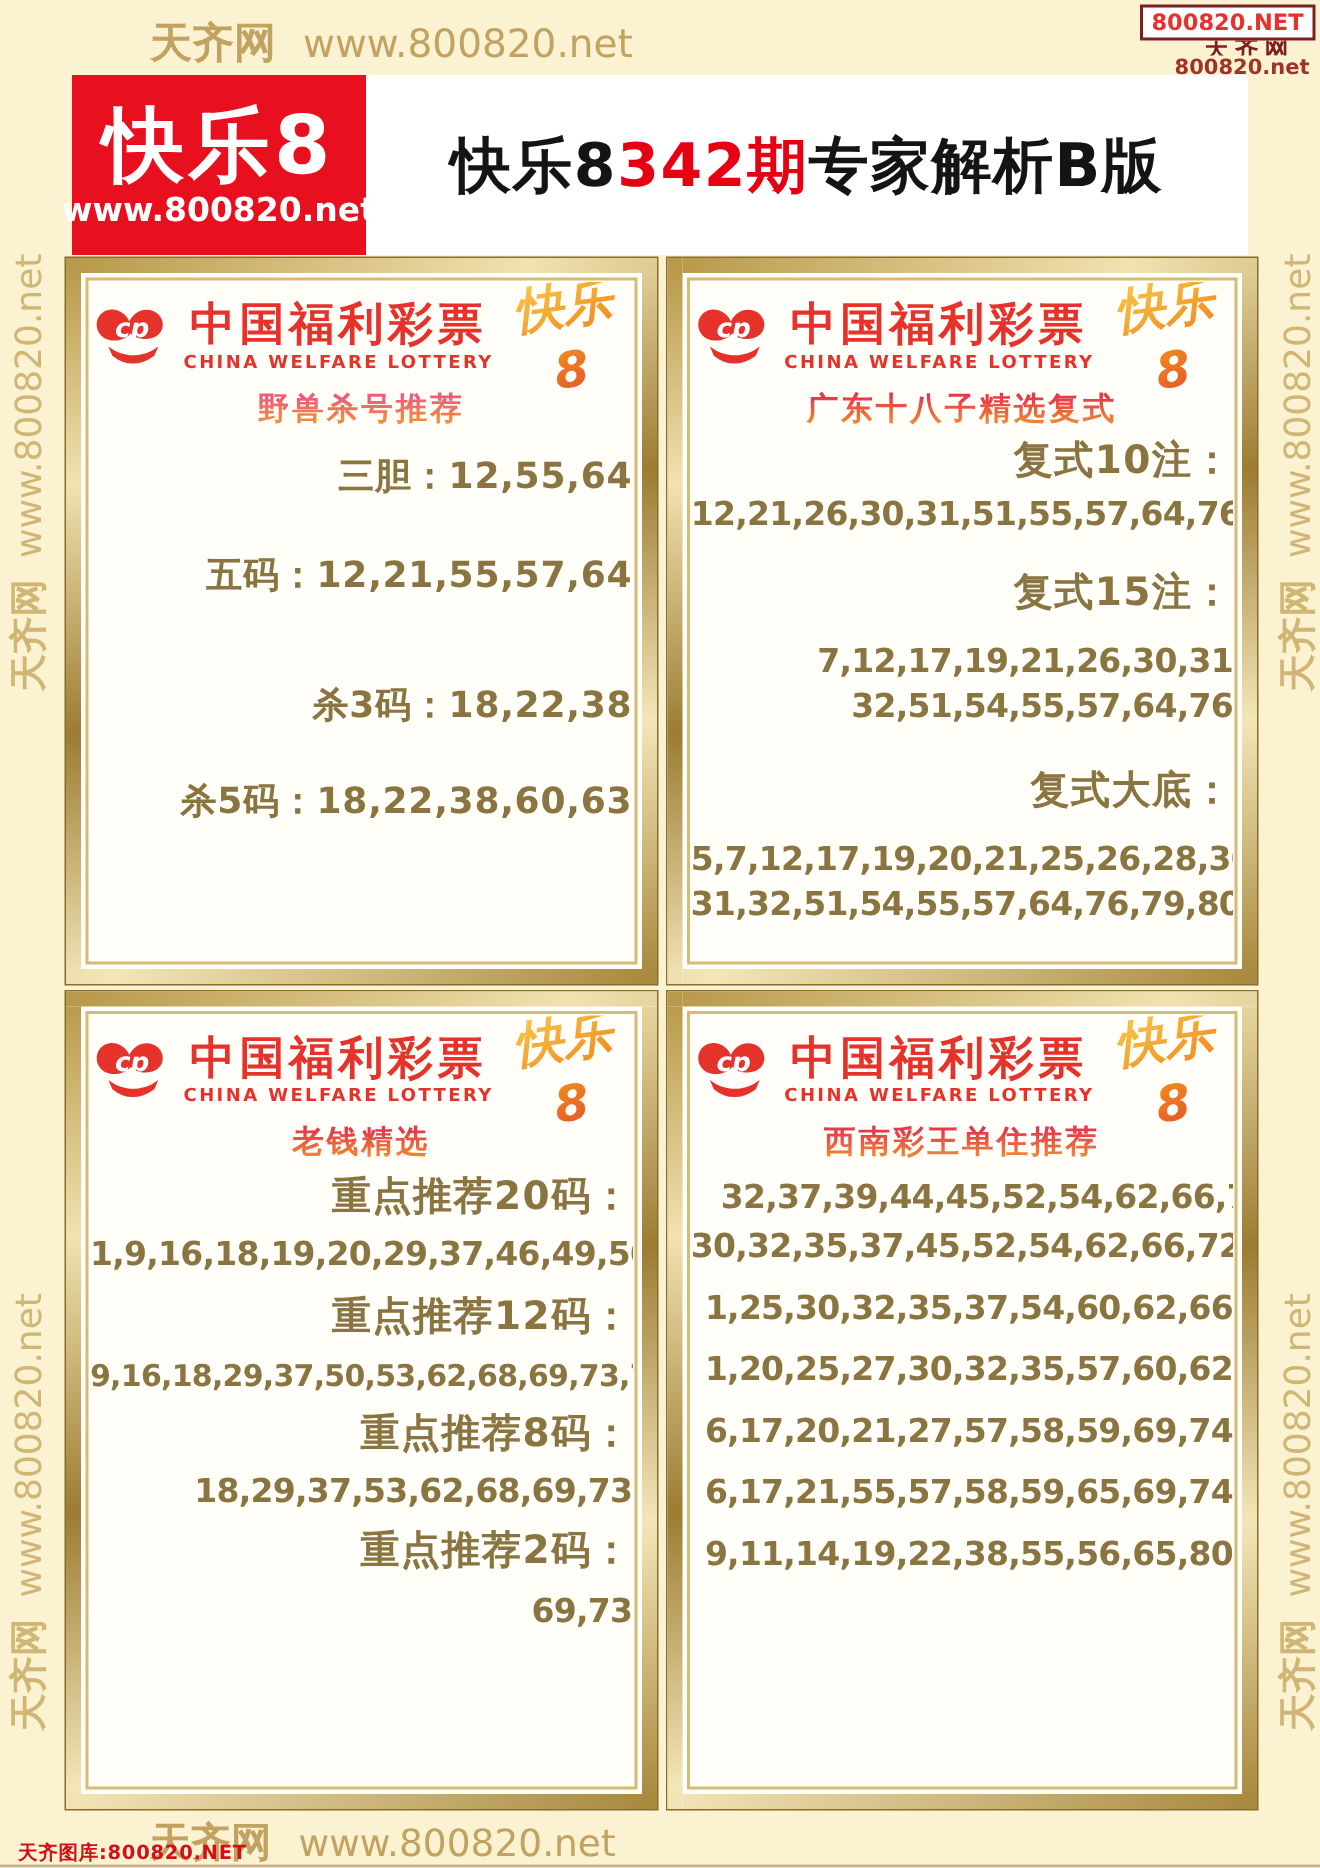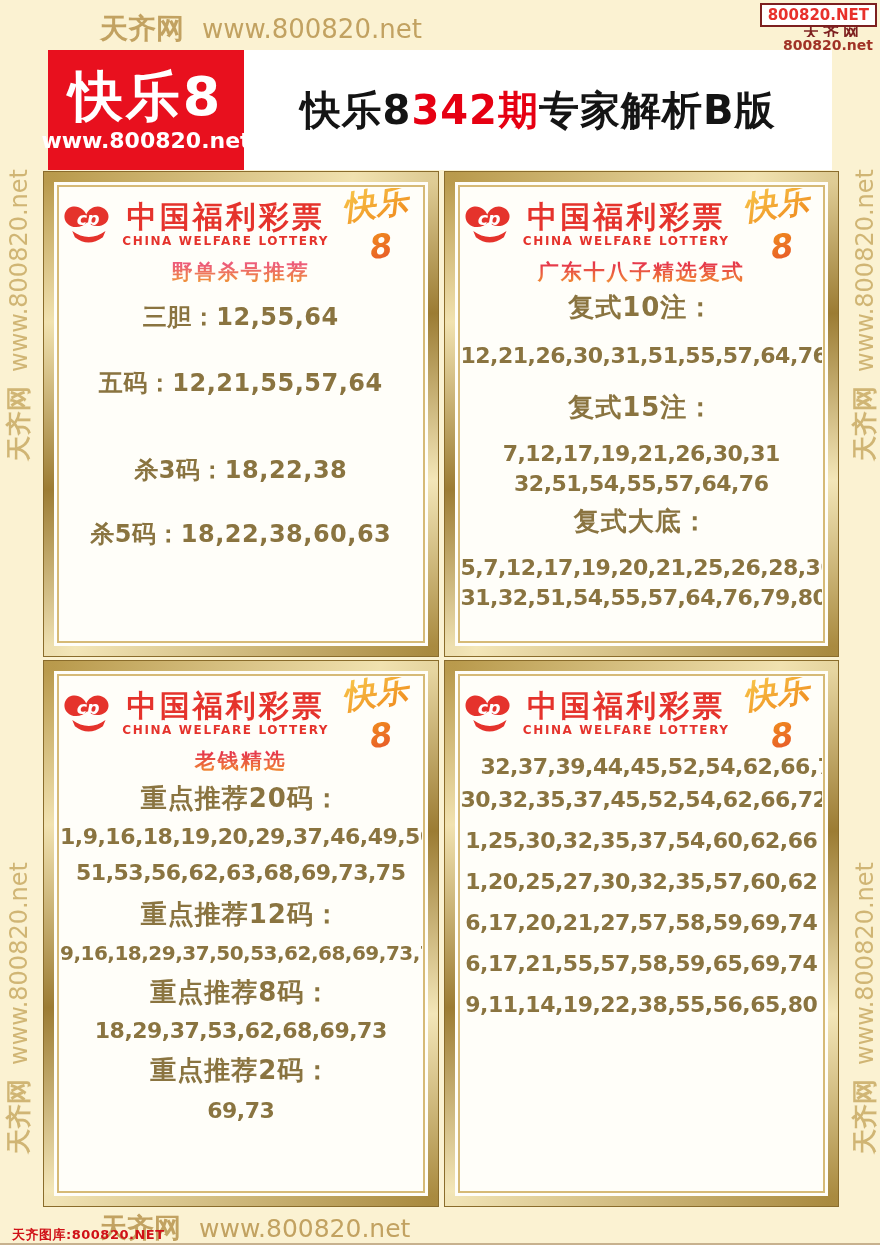--- a/index.html
+++ b/index.html
@@ -53,21 +53,21 @@
   .logo-cn{font-size:30px;font-weight:bold;color:#e5332c;letter-spacing:3px;white-space:nowrap;}
   .logo-en{font-size:12px;font-weight:bold;color:#e5332c;letter-spacing:1.6px;margin-top:3px;white-space:nowrap;}
   .badge{position:relative;width:86px;flex:none;text-align:center;}
   .badge-flower{position:absolute;top:-10px;left:6px;font-size:15px;color:#e23b2e;}
   .badge-text{display:inline-block;font-size:33px;font-weight:bold;font-style:italic;transform:rotate(-8deg);
     background:linear-gradient(160deg,#f7c54a 10%,#f08c1f 55%,#e23b2e);
     -webkit-background-clip:text;background-clip:text;color:transparent;}
   .panel-title{margin:4px 0 0 0;font-size:21px;font-weight:bold;letter-spacing:2px;white-space:nowrap;
     -webkit-background-clip:text;background-clip:text;color:transparent;display:block;}
   .lines{margin-top:0;}
-  .line{white-space:nowrap;font-weight:bold;color:var(--gold-text);}
+  .line{white-space:nowrap;font-weight:bold;color:var(--gold-text);text-align:right;}
   .line.label{font-size:26px;line-height:30px;letter-spacing:1px;}
   .line.combo{font-size:24px;line-height:30px;letter-spacing:0.5px;}
   .line.nums{font-size:22px;line-height:28px;letter-spacing:-0.5px;}
   
   .footer-site-row{position:absolute;left:100px;top:1210px;display:flex;gap:18px;align-items:baseline;}
   .footer-site-row .site{font-size:27px;font-weight:bold;color:var(--top-site);}
   .footer-site-row .url{font-size:25px;color:var(--top-site);}
   .footer-credit{position:absolute;left:12px;bottom:1px;font-size:13px;font-weight:bold;color:var(--footer-red);letter-spacing:0.5px;}
   .bottom-strip{position:absolute;left:0;bottom:0;width:100%;height:2px;background:#9c7b55;opacity:0.55;}
 </style>
@@ -159,25 +159,25 @@
           <div class="logo-en">CHINA WELFARE LOTTERY</div>
         </div>
         <div class="badge">
           <span class="badge-flower">✿</span>
           <span class="badge-text">快乐8</span>
         </div>
       </div>
       <h2 class="panel-title" style="background-image: linear-gradient(rgb(230, 57, 75) 25%, rgb(242, 154, 46));">广东十八子精选复式</h2>
       <div class="lines">
           <div class="line label" style="margin-top: 6px;">复式10注：</div>
-          <div class="line nums" style="margin-top: 20px;">12,21,26,30,31,51,55,57,64,76</div>
+          <div class="line nums" style="margin-top: 8px;">12,21,26,30,31,51,55,57,64,76</div>
           <div class="line label" style="margin-top: 22px;">复式15注：</div>
           <div class="line nums" style="margin-top: 18px;">7,12,17,19,21,26,30,31</div>
           <div class="line nums" style="margin-top: 2px;">32,51,54,55,57,64,76</div>
-          <div class="line label" style="margin-top: 8px;">复式大底：</div>
+          <div class="line label" style="margin-top: 26px;">复式大底：</div>
           <div class="line nums" style="margin-top: 18px;">5,7,12,17,19,20,21,25,26,28,30</div>
           <div class="line nums" style="margin-top: 2px;">31,32,51,54,55,57,64,76,79,80</div>
         </div>
     </div>
   </section>
 
   <section class="panel">
     <div class="panel-inner"></div>
     <div class="panel-content">
       <div class="logo-row">
@@ -192,21 +192,20 @@
         </div>
         <div class="badge">
           <span class="badge-flower">✿</span>
           <span class="badge-text">快乐8</span>
         </div>
       </div>
       <h2 class="panel-title" style="background-image: linear-gradient(rgb(230, 57, 75) 25%, rgb(242, 154, 46));">老钱精选</h2>
       <div class="lines">
           <div class="line label" style="margin-top: 8px;">重点推荐20码：</div>
           <div class="line nums" style="margin-top: 10px;">1,9,16,18,19,20,29,37,46,49,50</div>
-          <div class="line nums" style="margin-top: 8px;">51,53,56,62,63,68,69,73,75</div>
           <div class="line label" style="margin-top: 12px;">重点推荐12码：</div>
           <div class="line nums" style="margin-top: 10px; font-size: 20px;">9,16,18,29,37,50,53,62,68,69,73,75</div>
           <div class="line label" style="margin-top: 10px;">重点推荐8码：</div>
           <div class="line nums" style="margin-top: 10px;">18,29,37,53,62,68,69,73</div>
           <div class="line label" style="margin-top: 10px;">重点推荐2码：</div>
           <div class="line nums" style="margin-top: 12px;">69,73</div>
         </div>
     </div>
   </section>
 
@@ -221,20 +220,21 @@
         </svg>
         <div class="logo-text">
           <div class="logo-cn">中国福利彩票</div>
           <div class="logo-en">CHINA WELFARE LOTTERY</div>
         </div>
         <div class="badge">
           <span class="badge-flower">✿</span>
           <span class="badge-text">快乐8</span>
         </div>
       </div>
+      <h2 class="panel-title" style="background-image: linear-gradient(rgb(230, 57, 75) 25%, rgb(242, 154, 46));">西南彩王单住推荐</h2>
       <div class="lines">
           <div class="line nums" style="margin-top: 10px; margin-left: 20px;">32,37,39,44,45,52,54,62,66,72</div>
           <div class="line nums" style="margin-top: 5px;">30,32,35,37,45,52,54,62,66,72</div>
           <div class="line nums" style="margin-top: 13px;">1,25,30,32,35,37,54,60,62,66</div>
           <div class="line nums" style="margin-top: 13px;">1,20,25,27,30,32,35,57,60,62</div>
           <div class="line nums" style="margin-top: 13px;">6,17,20,21,27,57,58,59,69,74</div>
           <div class="line nums" style="margin-top: 13px;">6,17,21,55,57,58,59,65,69,74</div>
           <div class="line nums" style="margin-top: 13px;">9,11,14,19,22,38,55,56,65,80</div>
         </div>
     </div>

